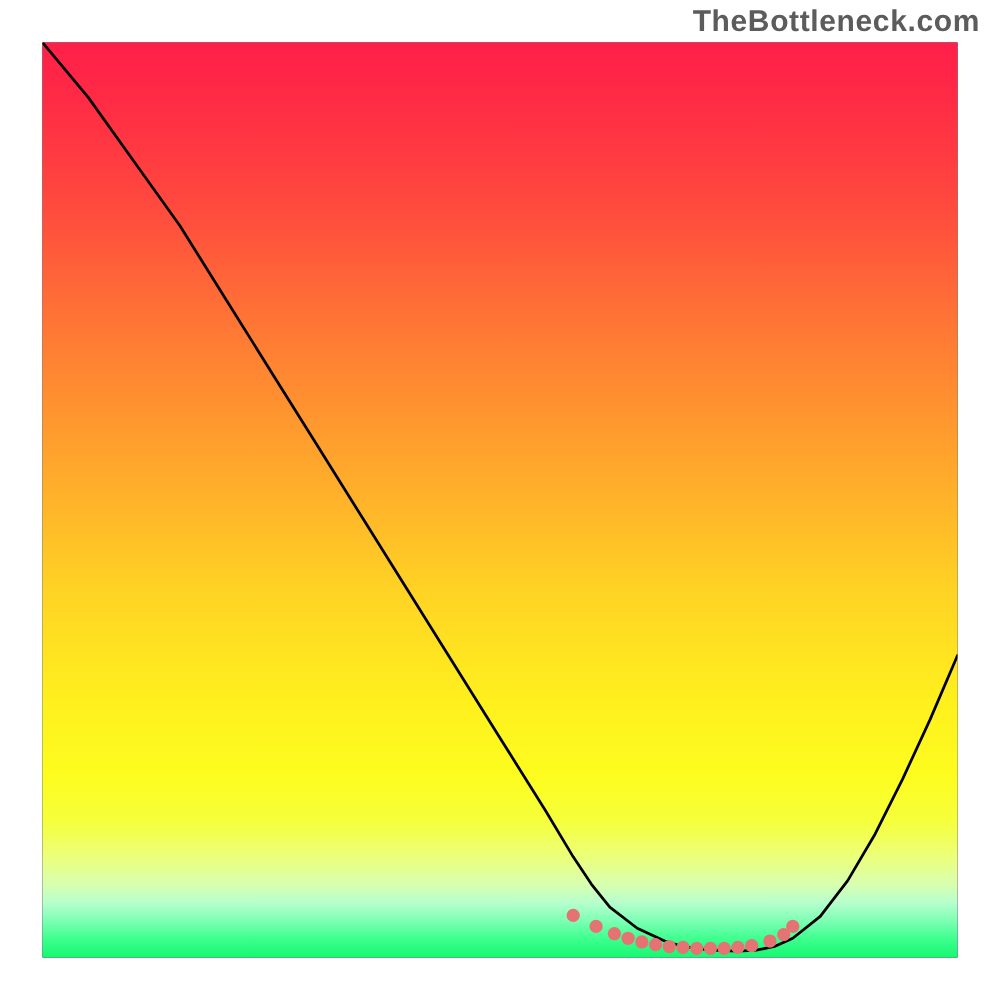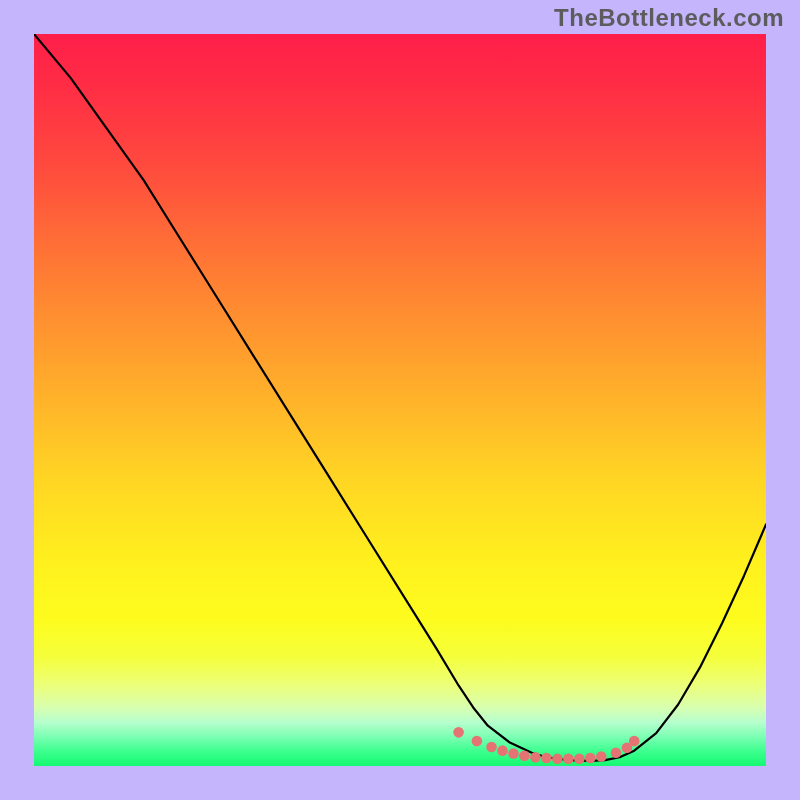--- a/index.html
+++ b/index.html
@@ -8,21 +8,21 @@
     width: 800px;
     height: 800px;
     background: #000;
     overflow: hidden;
     font-family: Arial, Helvetica, sans-serif;
   }
   .frame {
     position: relative;
     width: 800px;
     height: 800px;
-    background: #c4b5fd;
+    background: #ffffff;
   }
   .watermark {
     position: absolute;
     top: 4px;
     right: 16px;
     color: #5c5c5c;
     font-size: 24px;
     font-weight: 600;
     letter-spacing: 0.5px;
     z-index: 10;

